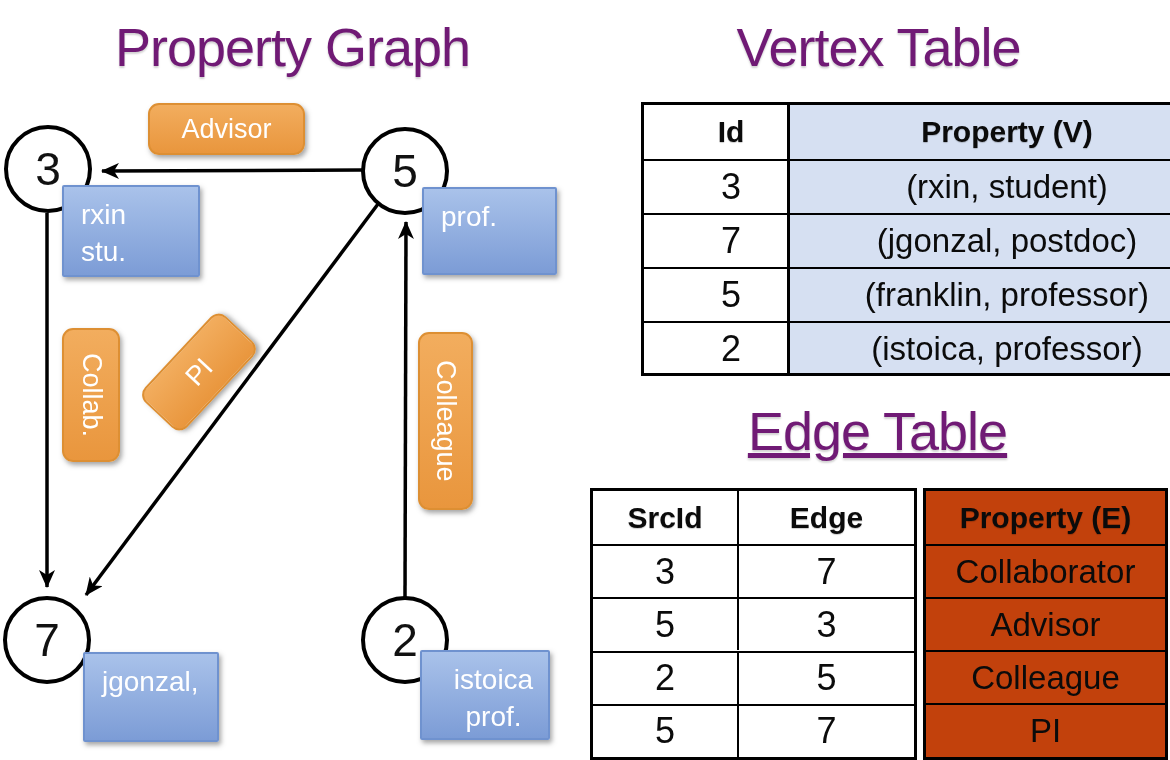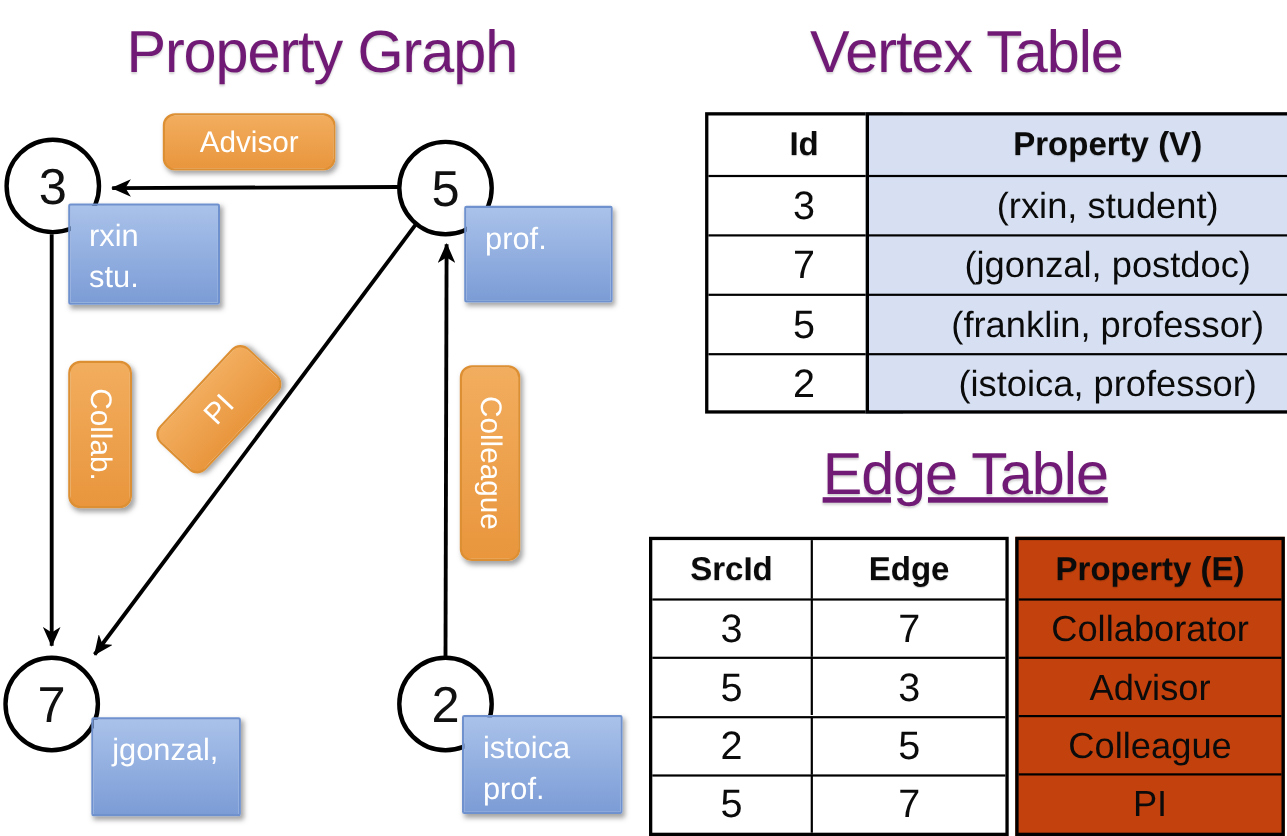--- a/index.html
+++ b/index.html
@@ -125,21 +125,21 @@
   <div class="prop-box" style="left:62px; top:185px; width:138px; height:92px;">
     <div>rxin</div>
     <div>stu.</div>
   </div>
   <div class="prop-box" style="left:422px; top:187px; width:135px; height:88px;">
     <div>prof.</div>
   </div>
   <div class="prop-box" style="left:62px; top:652px; width:136px; height:90px;margin-left:21px;">
     <div>jgonzal,</div>
   </div>
-  <div class="prop-box" style="left:420px; top:650px; width:146px; height:90px;">
+  <div class="prop-box" style="left:420px; top:650px; width:130px; height:90px;text-align:center;">
     <div>istoica</div>
     <div>prof.</div>
   </div>
 
   <div class="edge-label" style="left:148px; top:103px; width:157px; height:52px;">Advisor</div>
   <div class="edge-label vertical" style="left:62px; top:328px; width:58px; height:134px;">Collab.</div>
   <div class="edge-label" style="left:140px; top:343px; width:118px; height:58px; transform:rotate(-47deg);">PI</div>
   <div class="edge-label vertical" style="left:418px; top:332px; width:55px; height:178px;">Colleague</div>
 
   <div class="tbl-col" id="vt-id">

